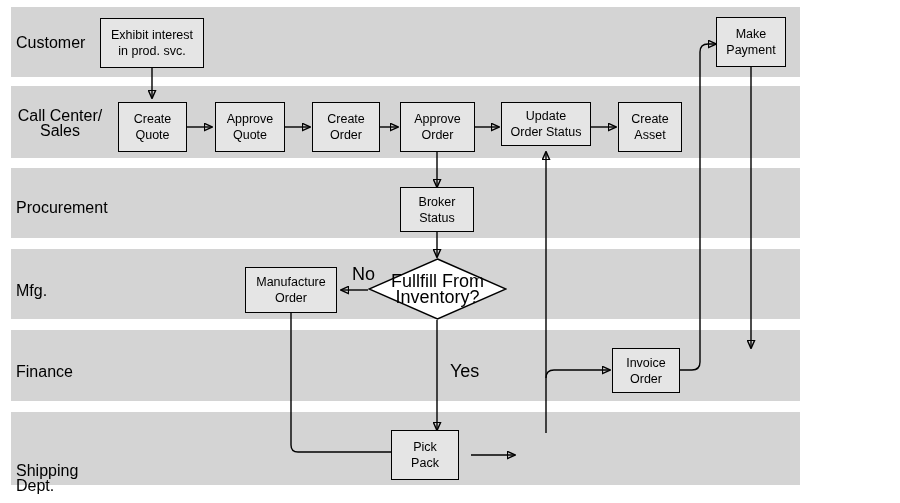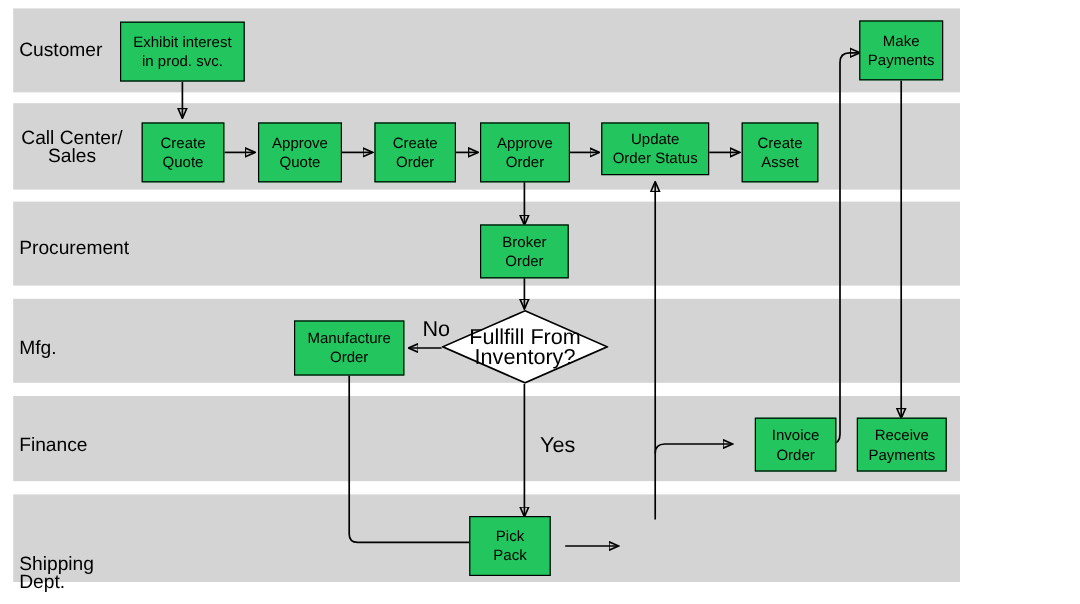--- a/index.html
+++ b/index.html
@@ -3,21 +3,21 @@
 <meta charset="utf-8">
 <style>
   html,body{margin:0;padding:0;background:#ffffff;}
   body{width:900px;height:503px;overflow:hidden;
        font-family:"Liberation Sans","DejaVu Sans",sans-serif;}
   #stage{position:relative;width:900px;height:503px;background:#ffffff;}
   .lane{position:absolute;background:#d4d4d4;}
   .lane-label{position:absolute;color:#000;font-size:16px;line-height:15px;
               white-space:pre-line;text-align:left;}
   .lane-label.center{text-align:center;}
-  .node{position:absolute;background:#22c55e;border:1.4px solid #000;
+  .node{position:absolute;background:#e5e5e5;border:1.4px solid #000;
         display:flex;align-items:center;justify-content:center;
         text-align:center;font-size:12.5px;line-height:16px;color:#000;
         box-sizing:border-box;white-space:pre-line;}
   .decision{position:absolute;display:flex;align-items:center;justify-content:center;
             text-align:center;font-size:18px;line-height:16px;color:#000;}
   .decision .dlabel{position:relative;z-index:2;white-space:pre-line;}
   .decision svg{position:absolute;inset:0;}
   .edgelabel{position:absolute;font-size:18px;color:#000;}
   svg#wires{position:absolute;left:0;top:0;width:900px;height:503px;
             pointer-events:none;overflow:visible;}
@@ -81,59 +81,57 @@
 
     <path d="M680,370 L692,370 Q700,370 700,362 L700,52 Q700,44 708,44 L716,44" marker-end="url(#ah)"></path>
 
     <line x1="751" y1="67" x2="751" y2="348" marker-end="url(#ah)"></line>
   </svg>
 
   <div class="node" style="left:100px;top:18px;width:104px;height:50px;">Exhibit interest
 in prod. svc.</div>
 
   <div class="node" style="left:716px;top:17px;width:70px;height:50px;">Make
-Payments</div>
+Payment</div>
 
   <div class="node" style="left:118px;top:102px;width:69px;height:50px;">Create
 Quote</div>
 
   <div class="node" style="left:215px;top:102px;width:70px;height:50px;">Approve
 Quote</div>
 
   <div class="node" style="left:312px;top:102px;width:68px;height:50px;">Create
 Order</div>
 
   <div class="node" style="left:400px;top:102px;width:75px;height:50px;">Approve
 Order</div>
 
   <div class="node" style="left:501px;top:102px;width:90px;height:44px;">Update
 Order Status</div>
 
   <div class="node" style="left:618px;top:102px;width:64px;height:50px;">Create
 Asset</div>
 
   <div class="node" style="left:400px;top:187px;width:74px;height:45px;">Broker
-Order</div>
+Status</div>
 
   <div class="node" style="left:245px;top:267px;width:92px;height:46px;">Manufacture
 Order</div>
 
   <div class="decision" style="left:368px;top:258px;width:139px;height:62px;">
     <svg viewBox="0 0 139 62" preserveAspectRatio="none">
       <polygon points="69.5,1 138,31 69.5,61 1,31" fill="#ffffff" stroke="#000" stroke-width="1.4"></polygon>
     </svg>
     <span class="dlabel">Fullfill From
 Inventory?</span>
   </div>
 
-  <div class="node" style="left:612px;top:348px;width:68px;height:45px;margin-left:17px;">Invoice
+  <div class="node" style="left:612px;top:348px;width:68px;height:45px;">Invoice
 Order</div>
 
-  <div class="node" style="left:714px;top:348px;width:75px;height:45px;">Receive
-Payments</div>
 
   <div class="node" style="left:391px;top:430px;width:68px;height:50px;">Pick
 Pack</div>
 
 
   <div class="edgelabel" style="left:352px;top:264px;">No</div>
   <div class="edgelabel" style="left:450px;top:361px;">Yes</div>
 
 </div>
 

